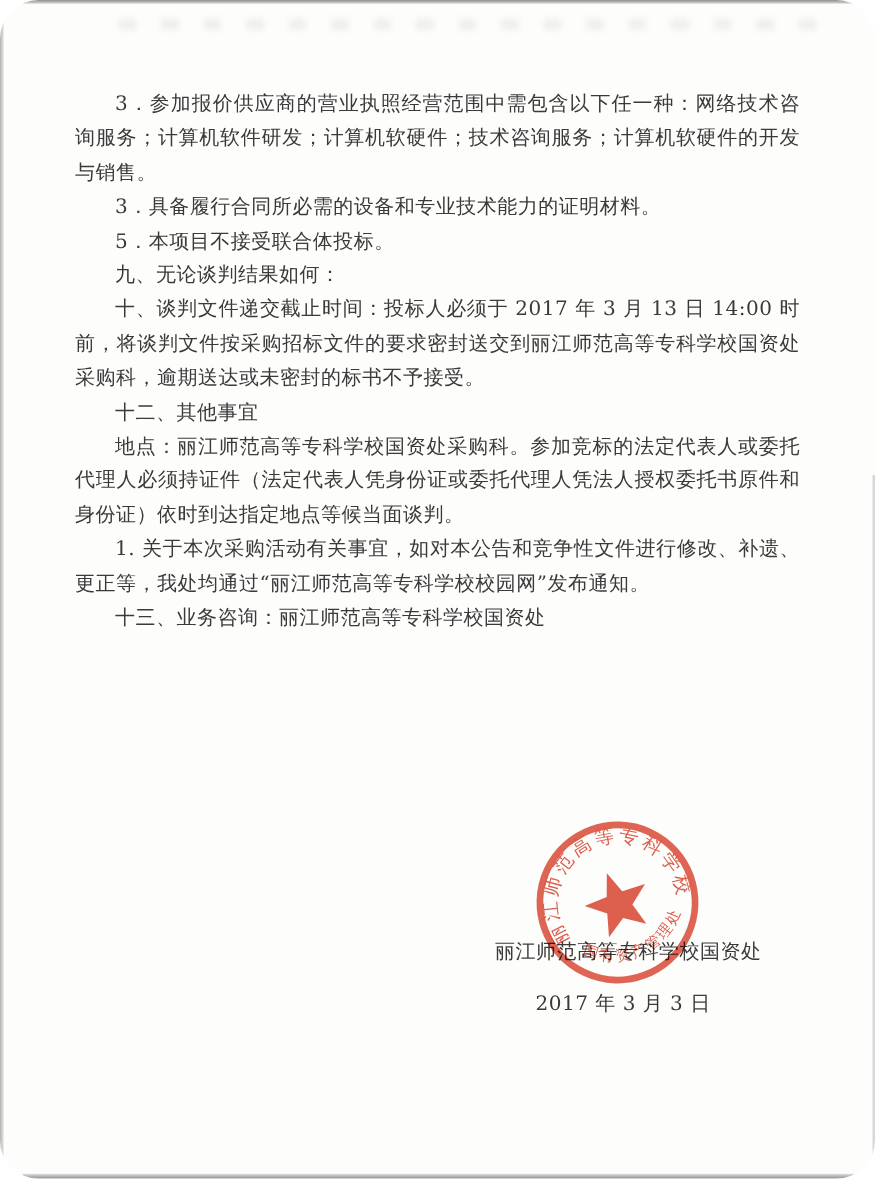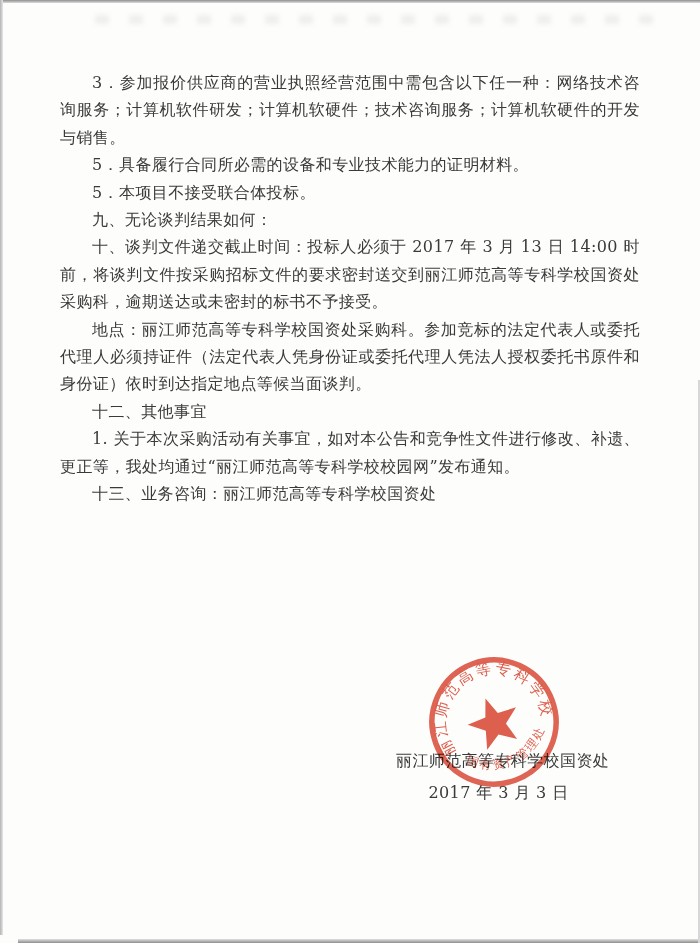--- a/index.html
+++ b/index.html
@@ -7,20 +7,21 @@
     padding: 0;
     background: #ffffff;
   }
   .page {
     position: relative;
     width: 700px;
     height: 943px;
     background: #fdfdfc;
     overflow: hidden;
     font-family: "DejaVu Serif", "Liberation Serif", serif;
+    border-radius: 31px;
   }
   
   .edge-top {
     position: absolute; top: 0; left: 0; right: 0; height: 3px;
     background: linear-gradient(#8f8f8f, #dcdcdc);
   }
   .edge-left {
     position: absolute; top: 0; left: 0; width: 3px; height: 935px;
     background: linear-gradient(90deg, #b3b3b3, #e6e6e6);
   }
@@ -61,21 +62,21 @@
     position: absolute;
     top: 751px;
     left: 396px;
     width: 205px;
     font-size: 16px;
     color: #3a3a3a;
     text-align: center;
     letter-spacing: .4px;
   }
   .signature .sig-org { white-space: nowrap; }
-  .signature .sig-date { margin-top: 11px; }
+  .signature .sig-date { margin-top: 21px; }
   
   .stamp {
     position: absolute;
     top: 652px;
     left: 424px;
     width: 140px;
     height: 140px;
     opacity: .88;
     mix-blend-mode: multiply;
     pointer-events: none;
@@ -87,26 +88,26 @@
 <div class="page">
 
   <div class="edge-top"></div>
   <div class="edge-left"></div>
   <div class="edge-bottom"></div>
   <div class="edge-right"></div>
   <div class="smudge"></div>
 
   <div class="content">
     <p>3．参加报价供应商的营业执照经营范围中需包含以下任一种：网络技术咨询服务；计算机软件研发；计算机软硬件；技术咨询服务；计算机软硬件的开发与销售。</p>
-    <p>5．具备履行合同所必需的设备和专业技术能力的证明材料。</p>
+    <p>3．具备履行合同所必需的设备和专业技术能力的证明材料。</p>
     <p>5．本项目不接受联合体投标。</p>
     <p>九、无论谈判结果如何：</p>
     <p>十、谈判文件递交截止时间：投标人必须于 2017 年 3 月 13 日 14:00 时前，将谈判文件按采购招标文件的要求密封送交到丽江师范高等专科学校国资处采购科，逾期送达或未密封的标书不予接受。</p>
+    <p>十二、其他事宜</p>
     <p>地点：丽江师范高等专科学校国资处采购科。参加竞标的法定代表人或委托代理人必须持证件（法定代表人凭身份证或委托代理人凭法人授权委托书原件和身份证）依时到达指定地点等候当面谈判。</p>
-    <p>十二、其他事宜</p>
     <p>1. 关于本次采购活动有关事宜，如对本公告和竞争性文件进行修改、补遗、更正等，我处均通过“丽江师范高等专科学校校园网”发布通知。</p>
     <p>十三、业务咨询：丽江师范高等专科学校国资处</p>
   </div>
 
   <div class="signature">
     <div class="sig-org">丽江师范高等专科学校国资处</div>
     <div class="sig-date">2017 年 3 月 3 日</div>
   </div>
 
   <svg class="stamp" viewBox="0 0 140 140" xmlns="http://www.w3.org/2000/svg">

